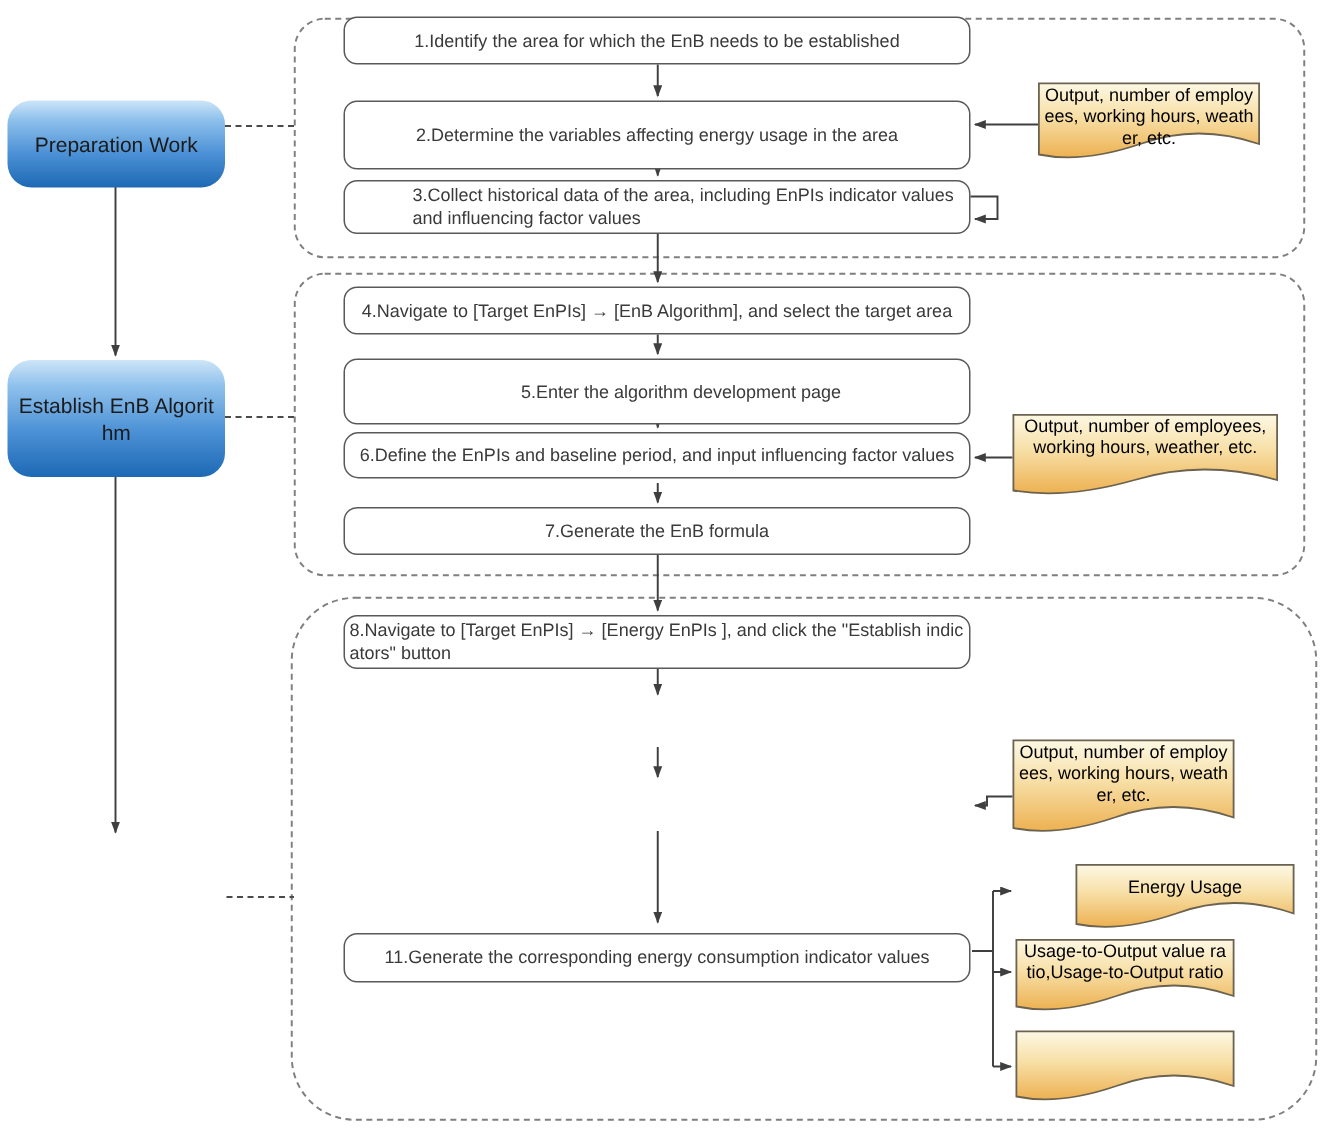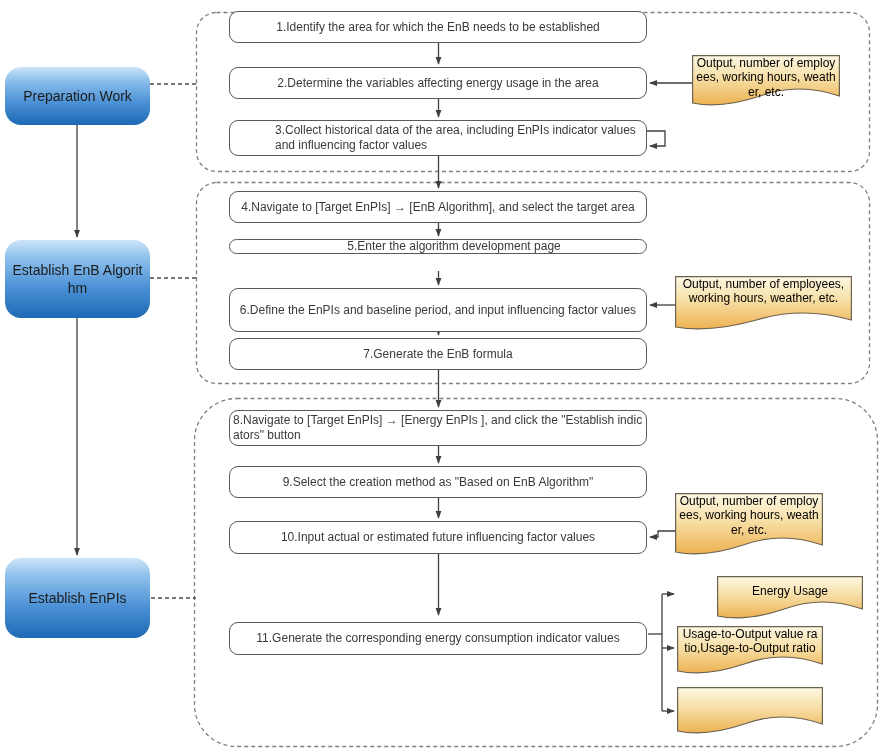--- a/index.html
+++ b/index.html
@@ -93,53 +93,44 @@
       <line x1="662" y1="711" x2="674" y2="711" marker-end="url(#ah)"></line>
     </g>
   </svg>
 
   <div class="phase" style="top:43px;height:58px;margin-top:24px;">
     <span>Preparation Work</span>
   </div>
   <div class="phase" style="top:240px;height:78px;">
     <span>Establish EnB Algorithm</span>
   </div>
-  <div class="phase" style="top:558px;height:80px;">
-    <span>Establish EnPIs</span>
-  </div>
 
   <div class="step" style="top:11px;height:32px;">
       <span>1.Identify the area for which the EnB needs to be established</span>
     </div>
-  <div class="step" style="top:67px;height:32px;">
+  <div class="step" style="top:67px;height:46px;">
       <span>2.Determine the variables affecting energy usage in the area</span>
     </div>
   <div class="step wrap" style="top:120px;height:36px;padding-left:45px;">
       <span>3.Collect historical data of the area, including EnPIs indicator values and influencing factor values</span>
     </div>
   <div class="step" style="top:191px;height:32px;">
       <span>4.Navigate to [Target EnPIs] → [EnB Algorithm], and select the target area</span>
     </div>
-  <div class="step" style="top:239px;height:15px;padding-left:35px;">
+  <div class="step" style="top:239px;height:44px;padding-left:35px;">
       <span>5.Enter the algorithm development page</span>
     </div>
-  <div class="step" style="top:288px;height:44px;">
+  <div class="step" style="top:288px;height:31px;border-radius:10px;">
       <span>6.Define the EnPIs and baseline period, and input influencing factor values</span>
     </div>
   <div class="step" style="top:338px;height:32px;">
       <span>7.Generate the EnB formula</span>
     </div>
   <div class="step wrap" style="top:410px;height:36px;">
       <span>8.Navigate to [Target EnPIs] → [Energy EnPIs ], and click the "Establish indicators" button</span>
-    </div>
-  <div class="step" style="top:466px;height:32px;">
-      <span>9.Select the creation method as "Based on EnB Algorithm"</span>
-    </div>
-  <div class="step" style="top:521px;height:33px;">
-      <span>10.Input actual or estimated future influencing factor values</span>
     </div>
   <div class="step" style="top:622px;height:33px;">
       <span>11.Generate the corresponding energy consumption indicator values</span>
     </div>
 
   <div class="doc" style="left:692px;top:55px;width:148px;height:53px;">
     <svg width="148" height="53" viewBox="0 0 148 53">
         <path fill="url(#docGrad)" stroke="#6b6250" stroke-width="1.2" d="M0.6,0.6 L147.4,0.6 L147.4,41 Q106.6,27 68.1,41 Q29.6,54 0.6,48 Z"></path>
       </svg>
     <div class="doc-text">Output, number of employees, working hours, weather, etc.</div>

